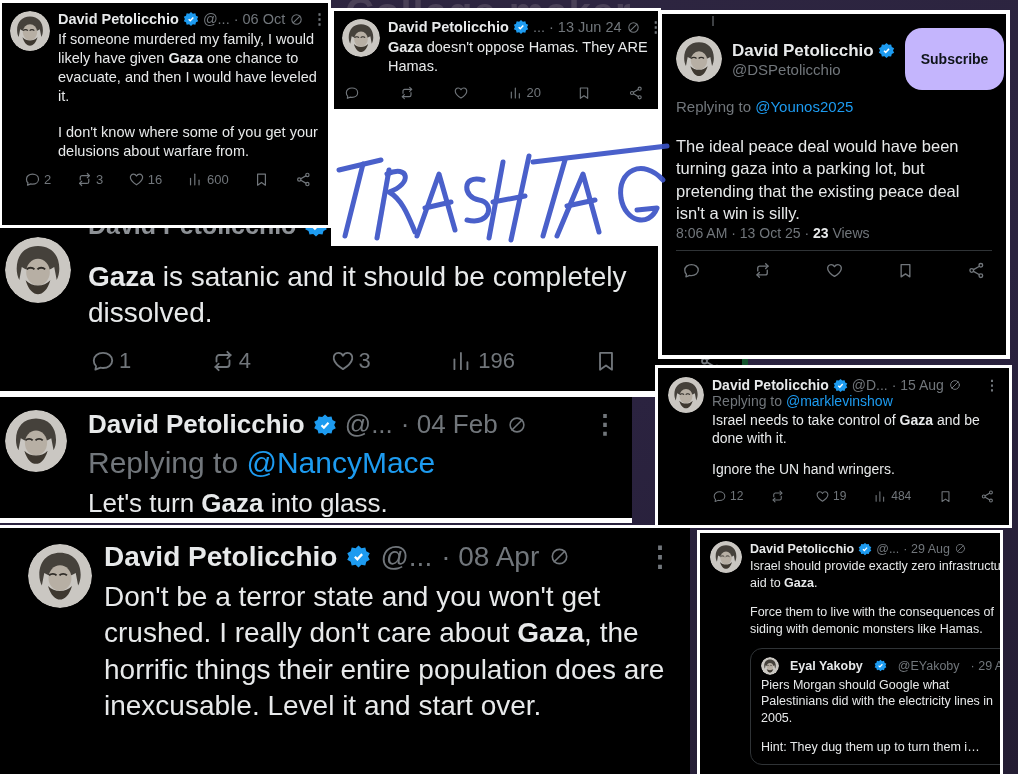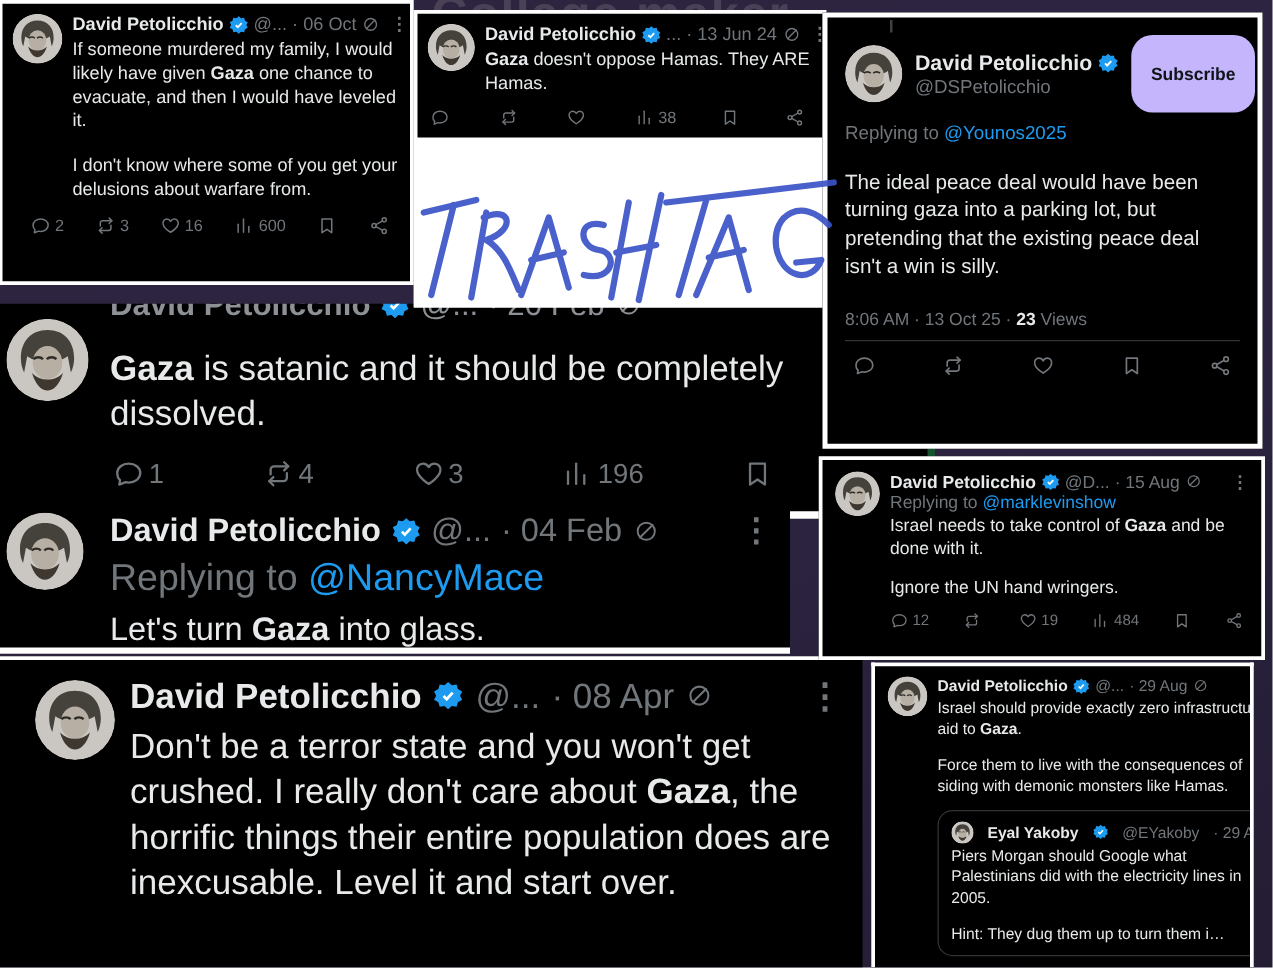--- a/index.html
+++ b/index.html
@@ -42,25 +42,25 @@
   
   #card-c{left:658px;top:10px;width:352px;height:349px;border-width:4px;
     padding:14px 14px 8px 14px;font-size:16.5px;z-index:5}
   #card-c .chdr{display:grid;grid-template-columns:46px 1fr auto auto;column-gap:10px;align-items:center}
   #card-c .thread{position:absolute;left:36px;top:-12px;width:2px;height:10px;background:#3e4144}
   #card-c .subscribe{background:#c4b5fd;color:#0f1419;font-weight:700;font-size:14px;
     border:none;border-radius:17px;padding:23px 16px;cursor:pointer}
   #card-c .rep{margin:8px 0 6px 0;font-size:15px}
   #card-c .body{line-height:1.36}
   #card-c .p2{margin-top:20px}
-  #card-c .time{margin-top:22px;font-size:14px}
+  #card-c .time{margin-top:0;font-size:14px}
   #card-c .div{border-top:1px solid #2f3336;margin-top:9px}
   #card-c .stats{margin:10px 6px 0 6px}
   
-  #card-d{left:0;top:243px;width:748px;height:172px;border:none;border-right:6px solid #14532d;
+  #card-d{left:0;top:225px;width:748px;height:172px;border:none;border-right:6px solid #14532d;
     border-bottom:6px solid #fff;overflow:hidden;z-index:2}
   #card-d .cliphead{height:26px;overflow:hidden}
   #card-d .cliphead .hdr{margin-top:-14px;font-size:25px;color:#8d9196;gap:8px;padding-left:88px}
   #card-d .avd{position:absolute;left:5px;top:12px}
   #card-d .body{margin:8px 16px 0 88px;font-size:28px;line-height:1.3}
   #card-d .stats{margin:16px 18px 0 90px}
   #card-d .ct{font-size:22px}
   
   #card-e{left:0;top:397px;width:632px;height:126px;border:none;border-bottom:5px solid #fff;
     overflow:hidden;z-index:2}
@@ -247,21 +247,21 @@
       <span class="st">
           <svg class="ic" width="16" height="16" viewBox="0 0 24 24">
             <use href="#i-heart"></use>
           </svg>
           <span class="ct"></span>
         </span>
       <span class="st">
           <svg class="ic" width="16" height="16" viewBox="0 0 24 24">
             <use href="#i-bars"></use>
           </svg>
-          <span class="ct">38</span>
+          <span class="ct">20</span>
         </span>
       <span class="st">
           <svg class="ic" width="16" height="16" viewBox="0 0 24 24">
             <use href="#i-bm"></use>
           </svg>
         </span>
       <span class="st">
           <svg class="ic" width="16" height="16" viewBox="0 0 24 24">
             <use href="#i-share"></use>
           </svg>

